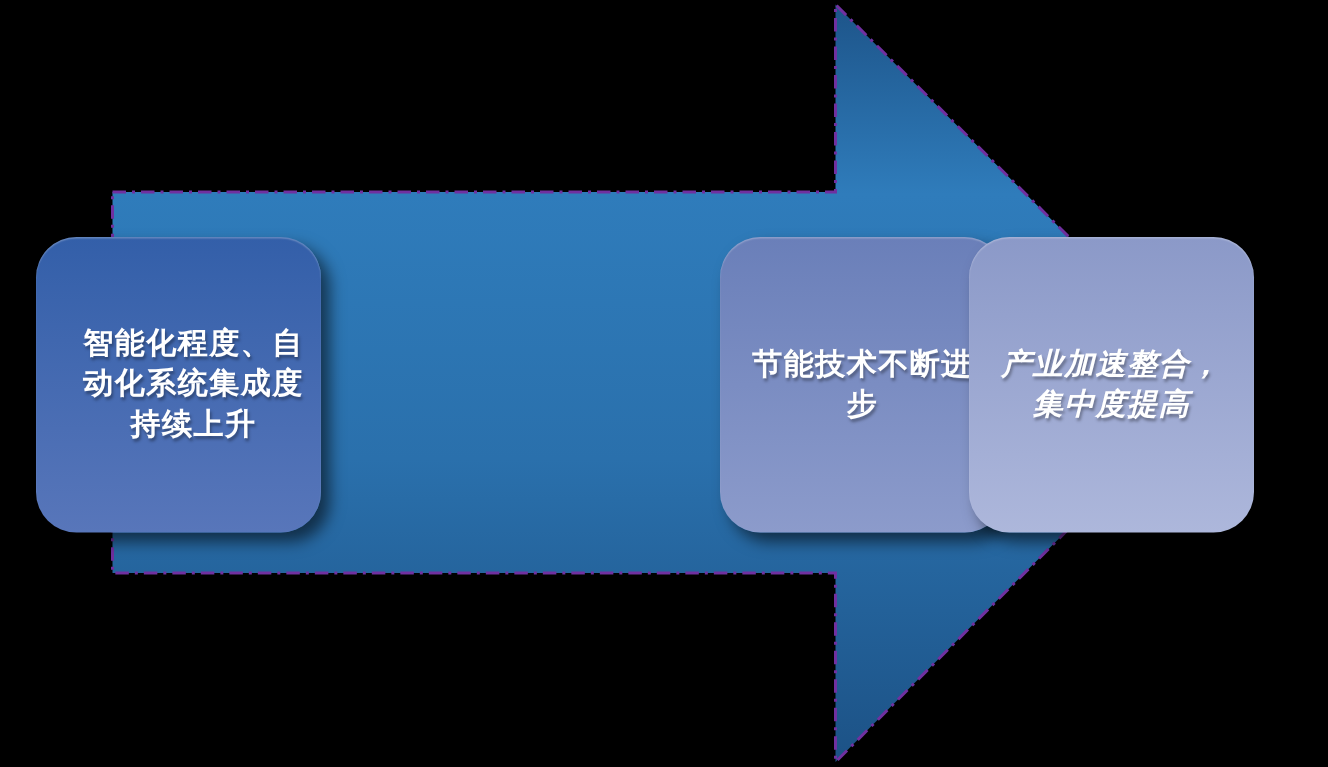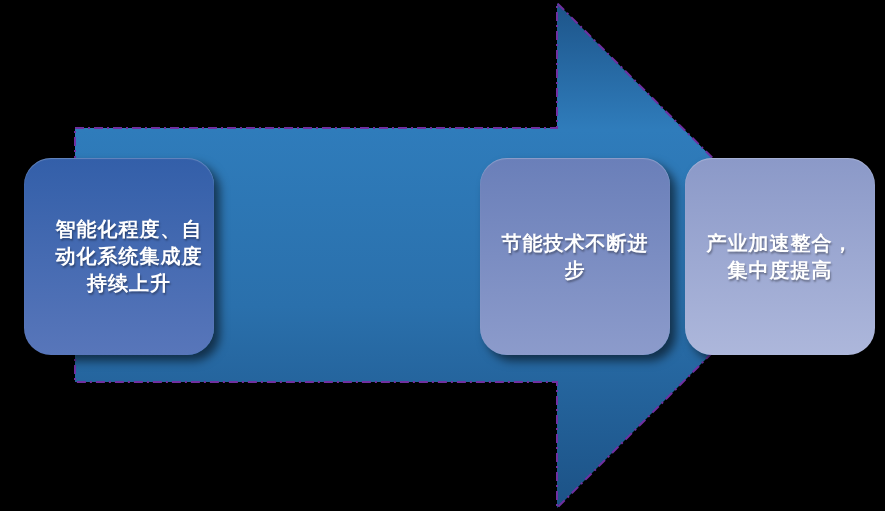--- a/index.html
+++ b/index.html
@@ -40,21 +40,21 @@
     line-height: 27px;
     letter-spacing: 1px;
     white-space: pre-line;
     background: linear-gradient(180deg, var(--c1), var(--c2));
     box-shadow: 6px 6px 10px rgba(0,0,0,0.55), inset 0 1px 1px rgba(255,255,255,0.25);
     text-shadow: 1px 2px 2px rgba(0,0,0,0.35);
   }
   .step-1 { left: 24px; padding-left: 30px; }
   .step-2 { left: 237px; }
   .step-3 { left: 448px; margin-left: 32px; }
-  .step-4 { left: 685px; }
+  .step-4 { left: 646px; font-style: italic; }
 </style>
 </head>
 <body>
 
 <div class="canvas">
 
   <svg class="arrow-svg" viewBox="0 0 885 511" aria-hidden="true">
     <defs>
       <linearGradient id="arrowGrad" x1="0" y1="0" x2="0" y2="1">
         <stop offset="0%" stop-color="#1d5489"></stop>

